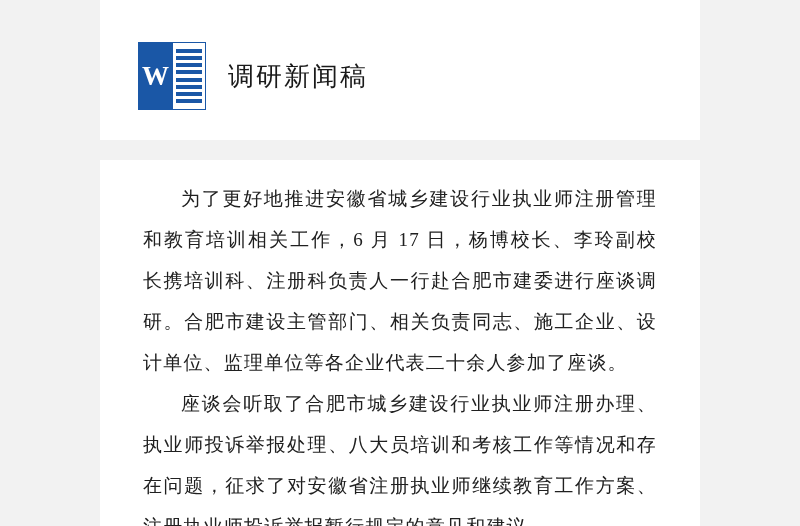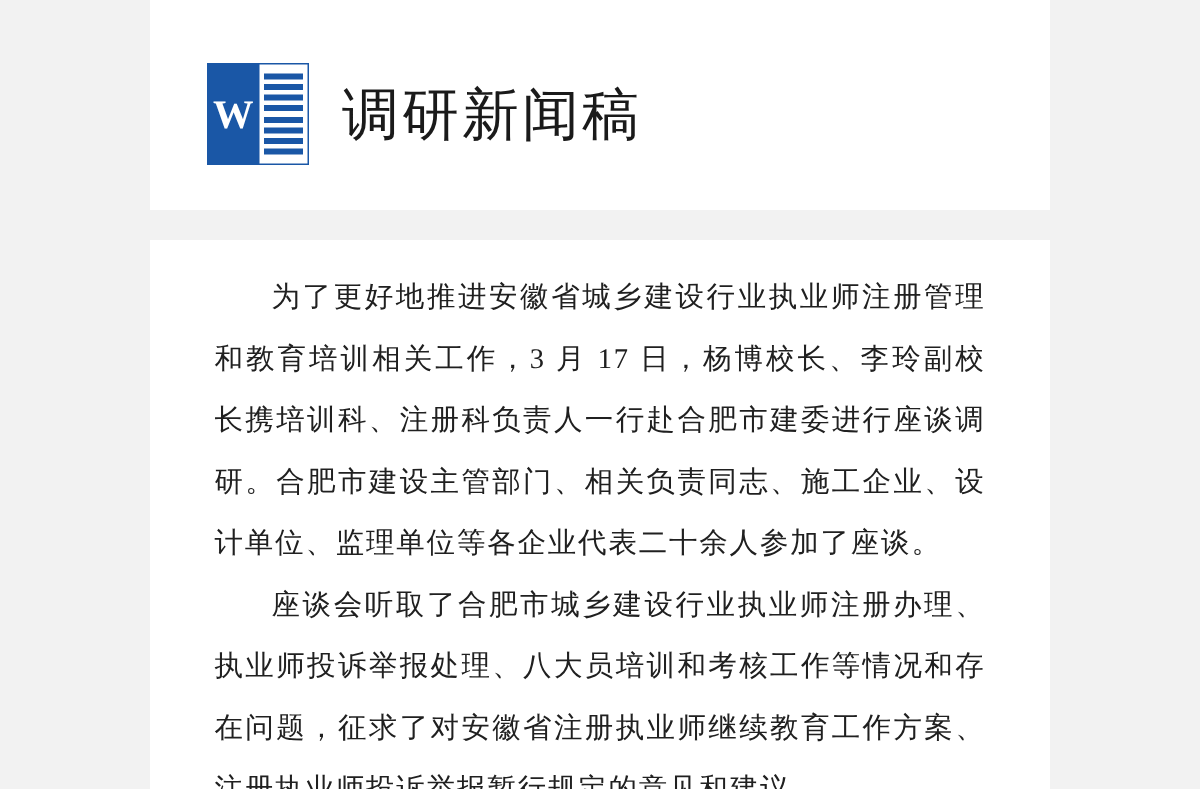--- a/index.html
+++ b/index.html
@@ -94,21 +94,21 @@
     font-size: 27px;
     font-weight: bold;
     font-family: "Liberation Serif", serif;
     display: flex;
     align-items: center;
     justify-content: center;
     letter-spacing: -1px;
   }
   .doc-title {
     font-family: "Liberation Serif", serif;
-    font-size: 38px;
+    font-size: 26px;
     color: #1a1a1a;
     letter-spacing: 2px;
     white-space: nowrap;
   }
   
   .doc-text {
     position: absolute;
     left: 143px;
     top: 178px;
     width: 514px;
@@ -146,18 +146,18 @@
           <i></i>
           <i></i>
           <i></i>
       </span>
       <span class="w">W</span>
     </span>
     <span class="doc-title">调研新闻稿</span>
   </div>
 
   <div class="doc-text">
-    <p>为了更好地推进安徽省城乡建设行业执业师注册管理和教育培训相关工作，3 月 17 日，杨博校长、李玲副校长携培训科、注册科负责人一行赴合肥市建委进行座谈调研。合肥市建设主管部门、相关负责同志、施工企业、设计单位、监理单位等各企业代表二十余人参加了座谈。</p>
+    <p>为了更好地推进安徽省城乡建设行业执业师注册管理和教育培训相关工作，6 月 17 日，杨博校长、李玲副校长携培训科、注册科负责人一行赴合肥市建委进行座谈调研。合肥市建设主管部门、相关负责同志、施工企业、设计单位、监理单位等各企业代表二十余人参加了座谈。</p>
     <p>座谈会听取了合肥市城乡建设行业执业师注册办理、执业师投诉举报处理、八大员培训和考核工作等情况和存在问题，征求了对安徽省注册执业师继续教育工作方案、注册执业师投诉举报暂行规定的意见和建议。</p>
 
   </div>
 
 </div>
 
 </body></html>

